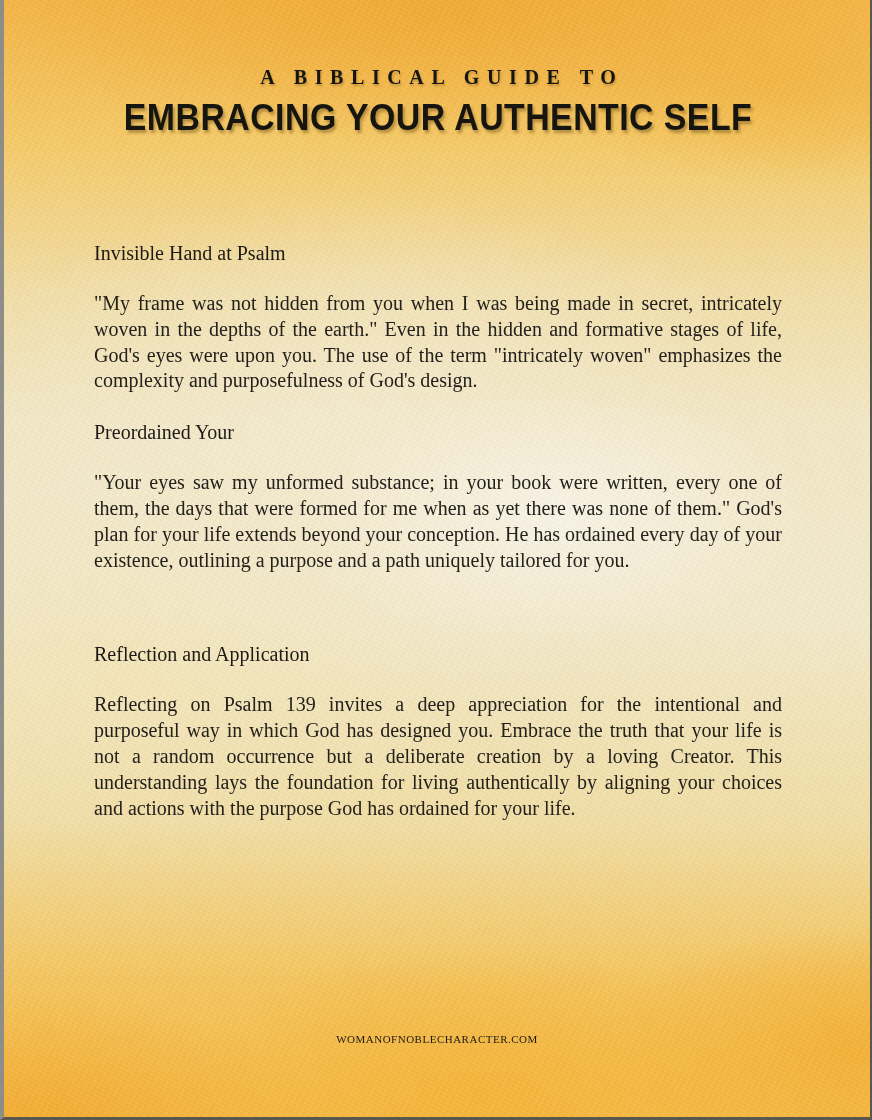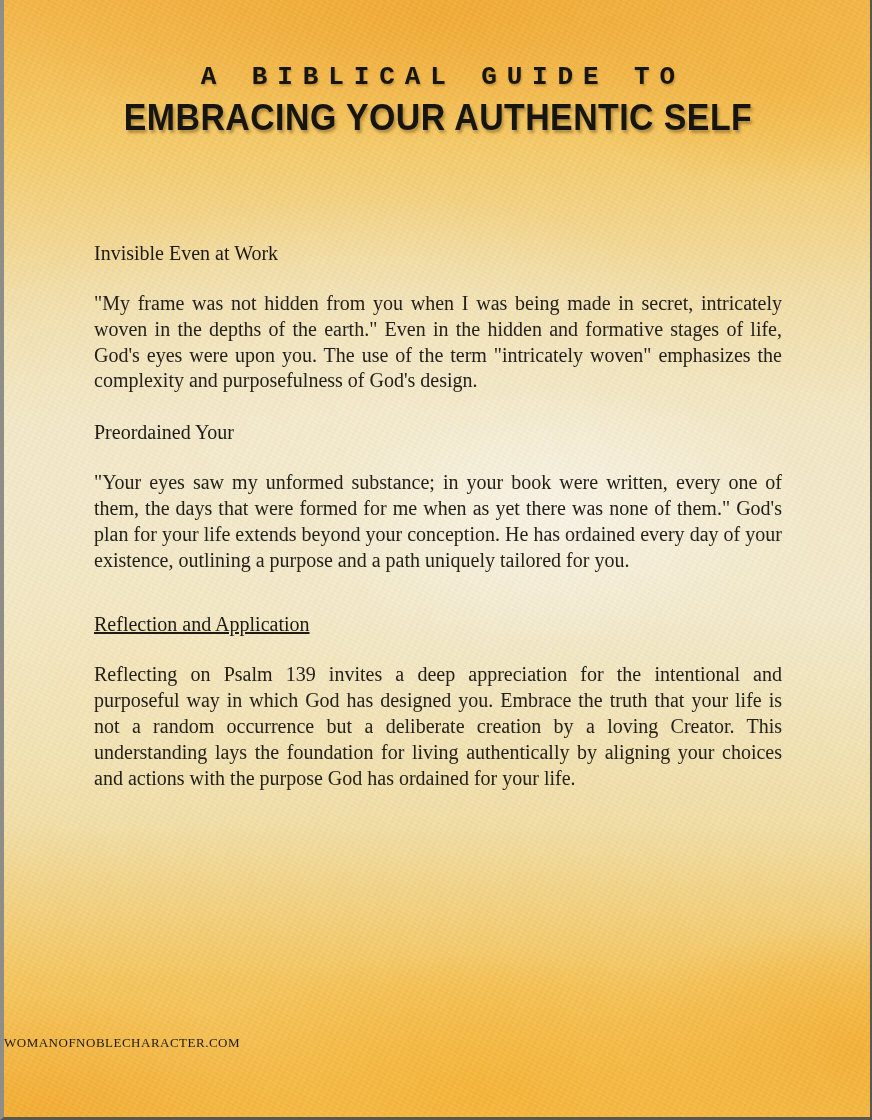--- a/index.html
+++ b/index.html
@@ -31,23 +31,23 @@
       radial-gradient(ellipse 35% 12% at 90% 7%, rgba(242,176,58,0.7), rgba(242,176,58,0) 80%),
       radial-gradient(ellipse 45% 16% at 55% 98%, rgba(245,178,52,0.85), rgba(245,178,52,0) 80%),
       radial-gradient(ellipse 40% 14% at 4% 100%, rgba(242,168,44,0.8), rgba(242,168,44,0) 80%),
       radial-gradient(ellipse 40% 14% at 100% 94%, rgba(243,172,46,0.8), rgba(243,172,46,0) 80%),
       linear-gradient(180deg, #f3b445 0%, #f4c864 12%, #f1dda6 26%, #f2e7c6 38%, #f2e9cc 55%, #f0dda4 74%, #f4c45c 88%, #f5bb47 100%);
   }
 
   .doc-header { text-align: center; }
 
   .kicker {
-    font-family: Liberation Mono, monospace;
+    font-family: Liberation Serif, serif;
     font-weight: 700;
-    font-size: 26px;
+    font-size: 20px;
     line-height: 30px;
     letter-spacing: 0.38em;
     padding-left: 0.38em; 
     color: #17150f;
     text-shadow: 1px 2px 2px rgba(90,60,10,0.3);
     white-space: nowrap;
   }
 
   .main-title {
     margin: 6px 0 0 0;
@@ -68,55 +68,55 @@
   .doc-body h2 {
     margin: 25px 0 0 0;
     font-size: 20px;
     font-weight: normal;
     line-height: 26px;
     color: #1d1a15;
   }
 
   .doc-body section:first-child h2 { margin-top: 0; }
 
-  section.extra-space h2 { margin-top: 38px; text-decoration: underline; }
+  section.extra-space h2 { margin-top: 68px; }
 
   .doc-body p {
     margin: 25px 0 0 0;
     font-size: 20px;
     line-height: 25.8px;
     text-align: justify;
     color: #24211c;
   }
 
   .doc-footer {
     position: absolute;
     left: 0;
     right: 0;
-    bottom: 66px;
-    text-align: left;
-    font-size: 13px;
+    bottom: 72px;
+    text-align: center;
+    font-size: 11px;
     letter-spacing: 0.5px;
     color: #1d1a15;
   }
 </style>
 </head>
 <body>
 
 <div class="page">
 
   <header class="doc-header">
     <div class="kicker">A BIBLICAL GUIDE TO</div>
     <h1 class="main-title">EMBRACING YOUR AUTHENTIC SELF</h1>
   </header>
 
   <main class="doc-body">
 
     <section>
-      <h2>Invisible Even at Work</h2>
+      <h2>Invisible Hand at Psalm</h2>
       <p>"My frame was not hidden from you when I was being made in secret, intricately woven in the depths of the earth." Even in the hidden and formative stages of life, God's eyes were upon you. The use of the term "intricately woven" emphasizes the complexity and purposefulness of God's design.</p>
     </section>
 
     <section>
       <h2>Preordained Your</h2>
       <p>"Your eyes saw my unformed substance; in your book were written, every one of them, the days that were formed for me when as yet there was none of them." God's plan for your life extends beyond your conception. He has ordained every day of your existence, outlining a purpose and a path uniquely tailored for you.</p>
     </section>
 
     <section class="extra-space">
       <h2>Reflection and Application</h2>

